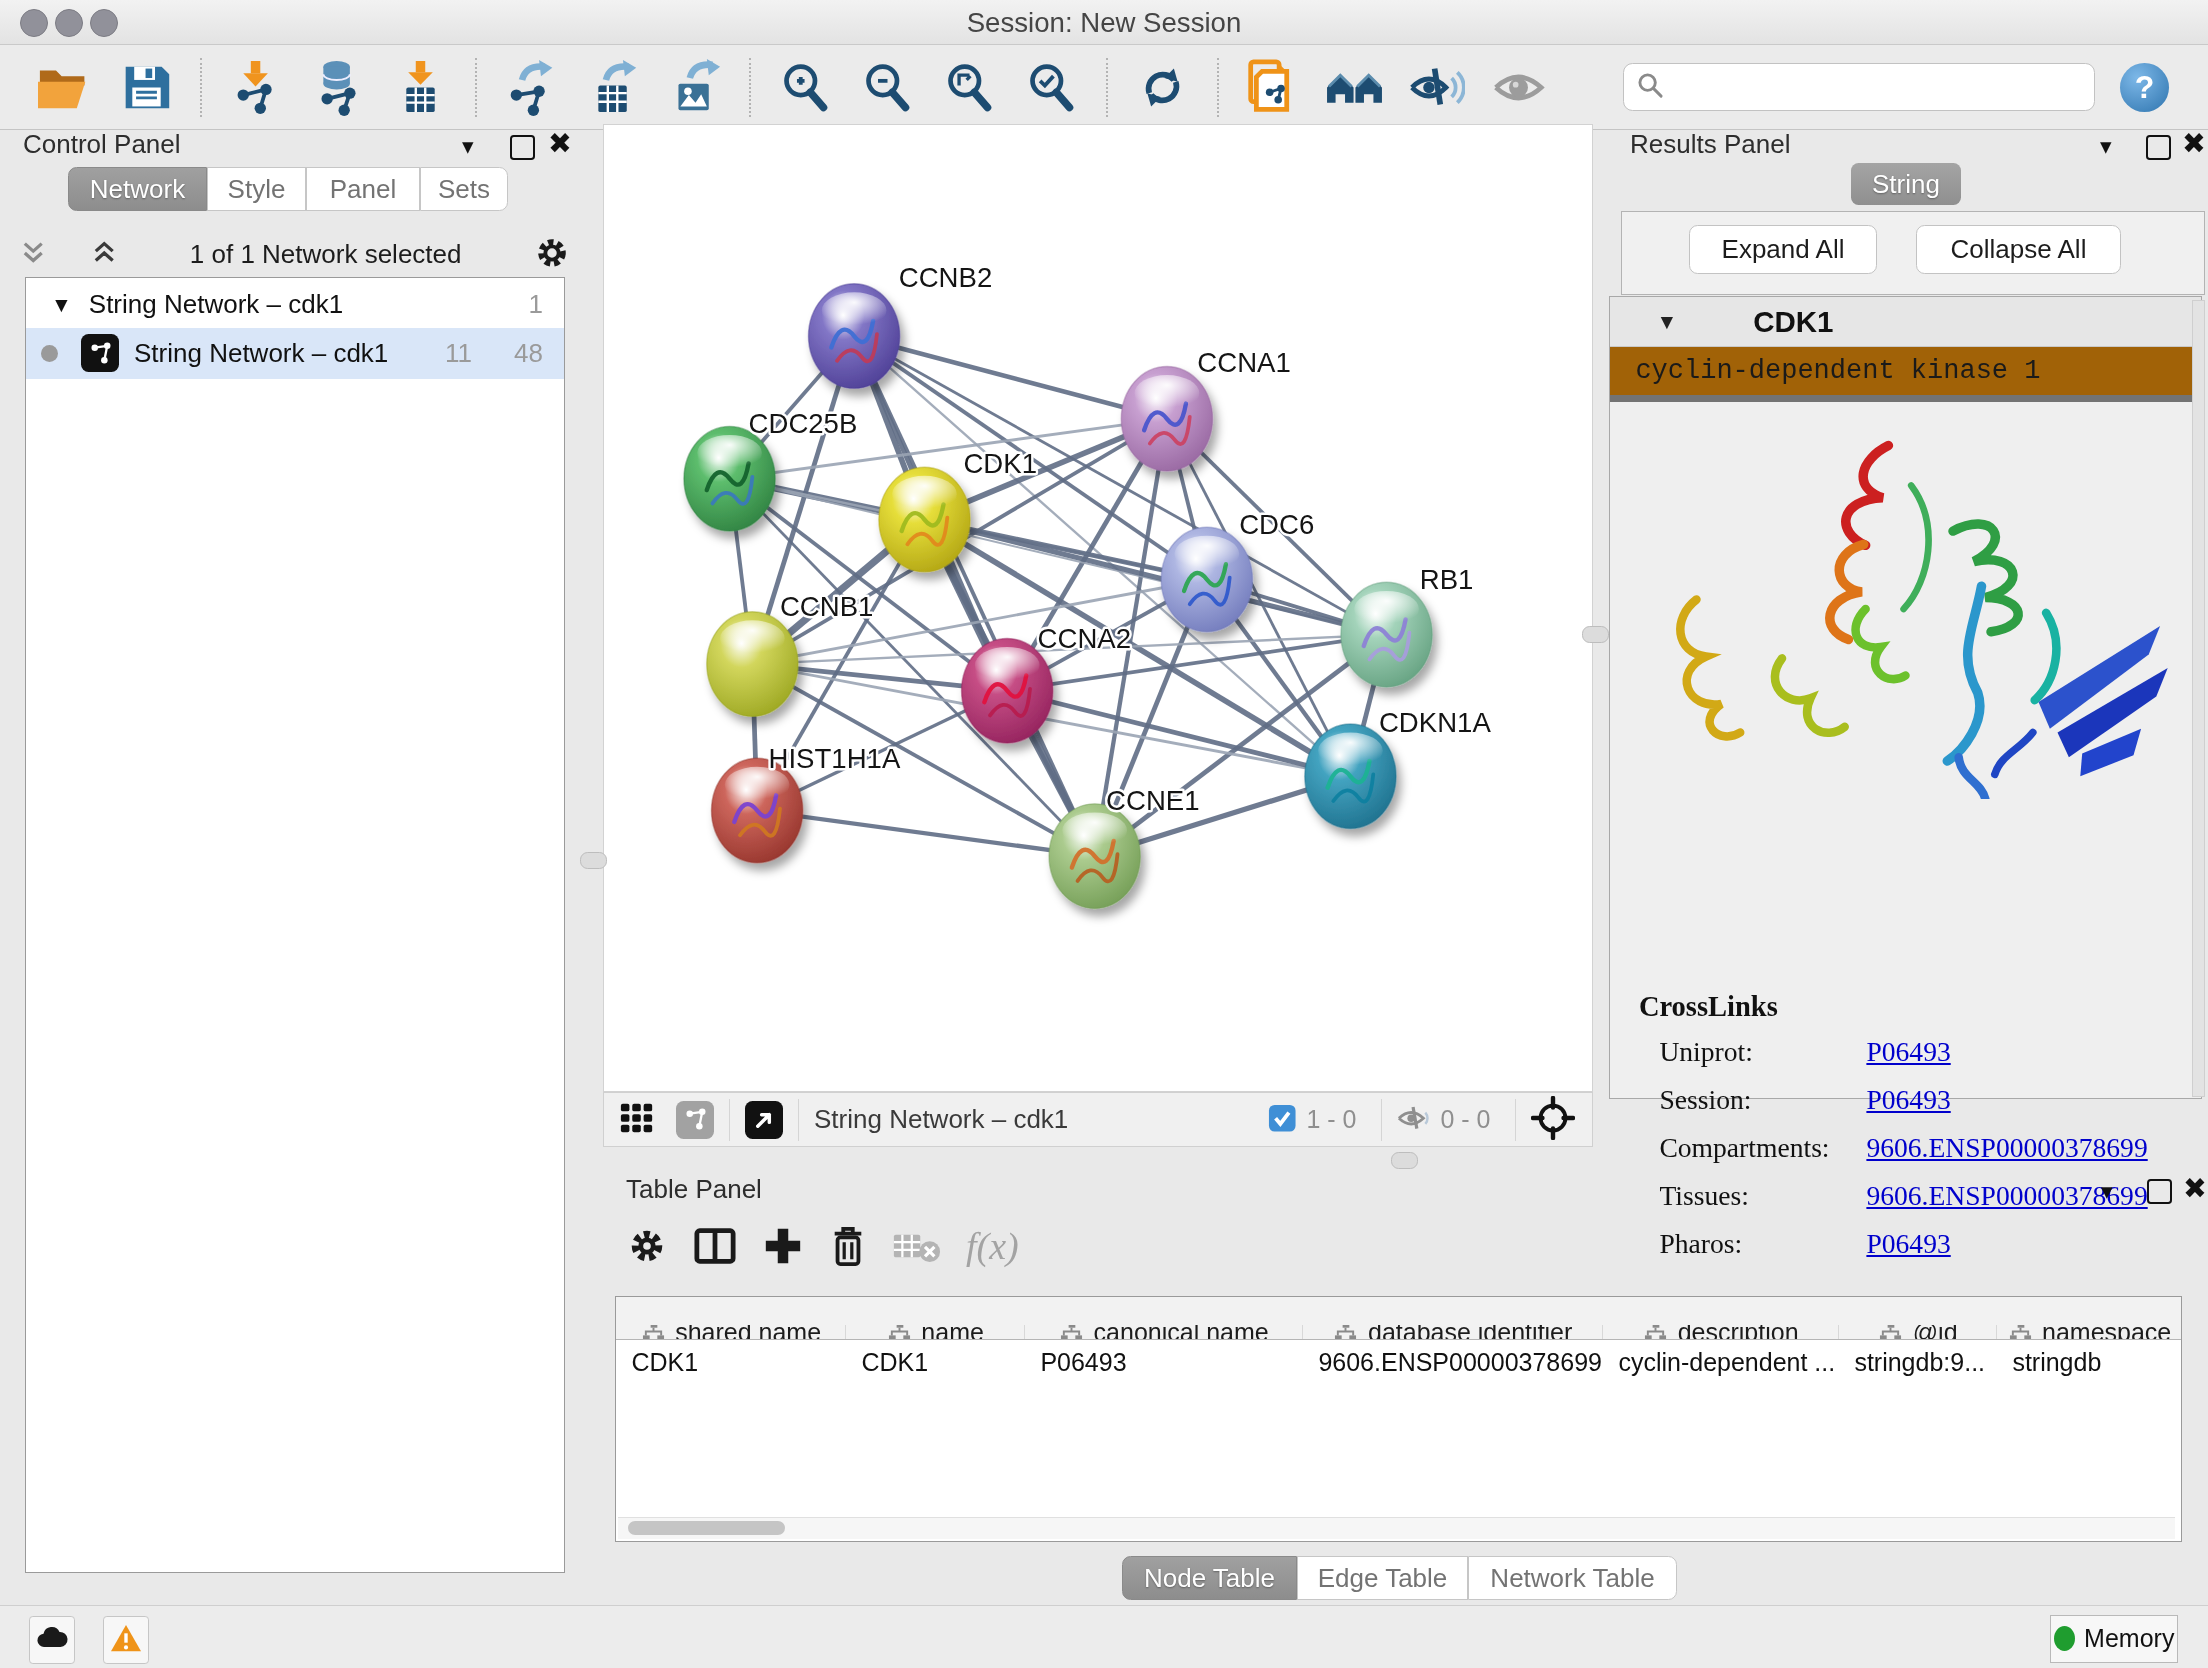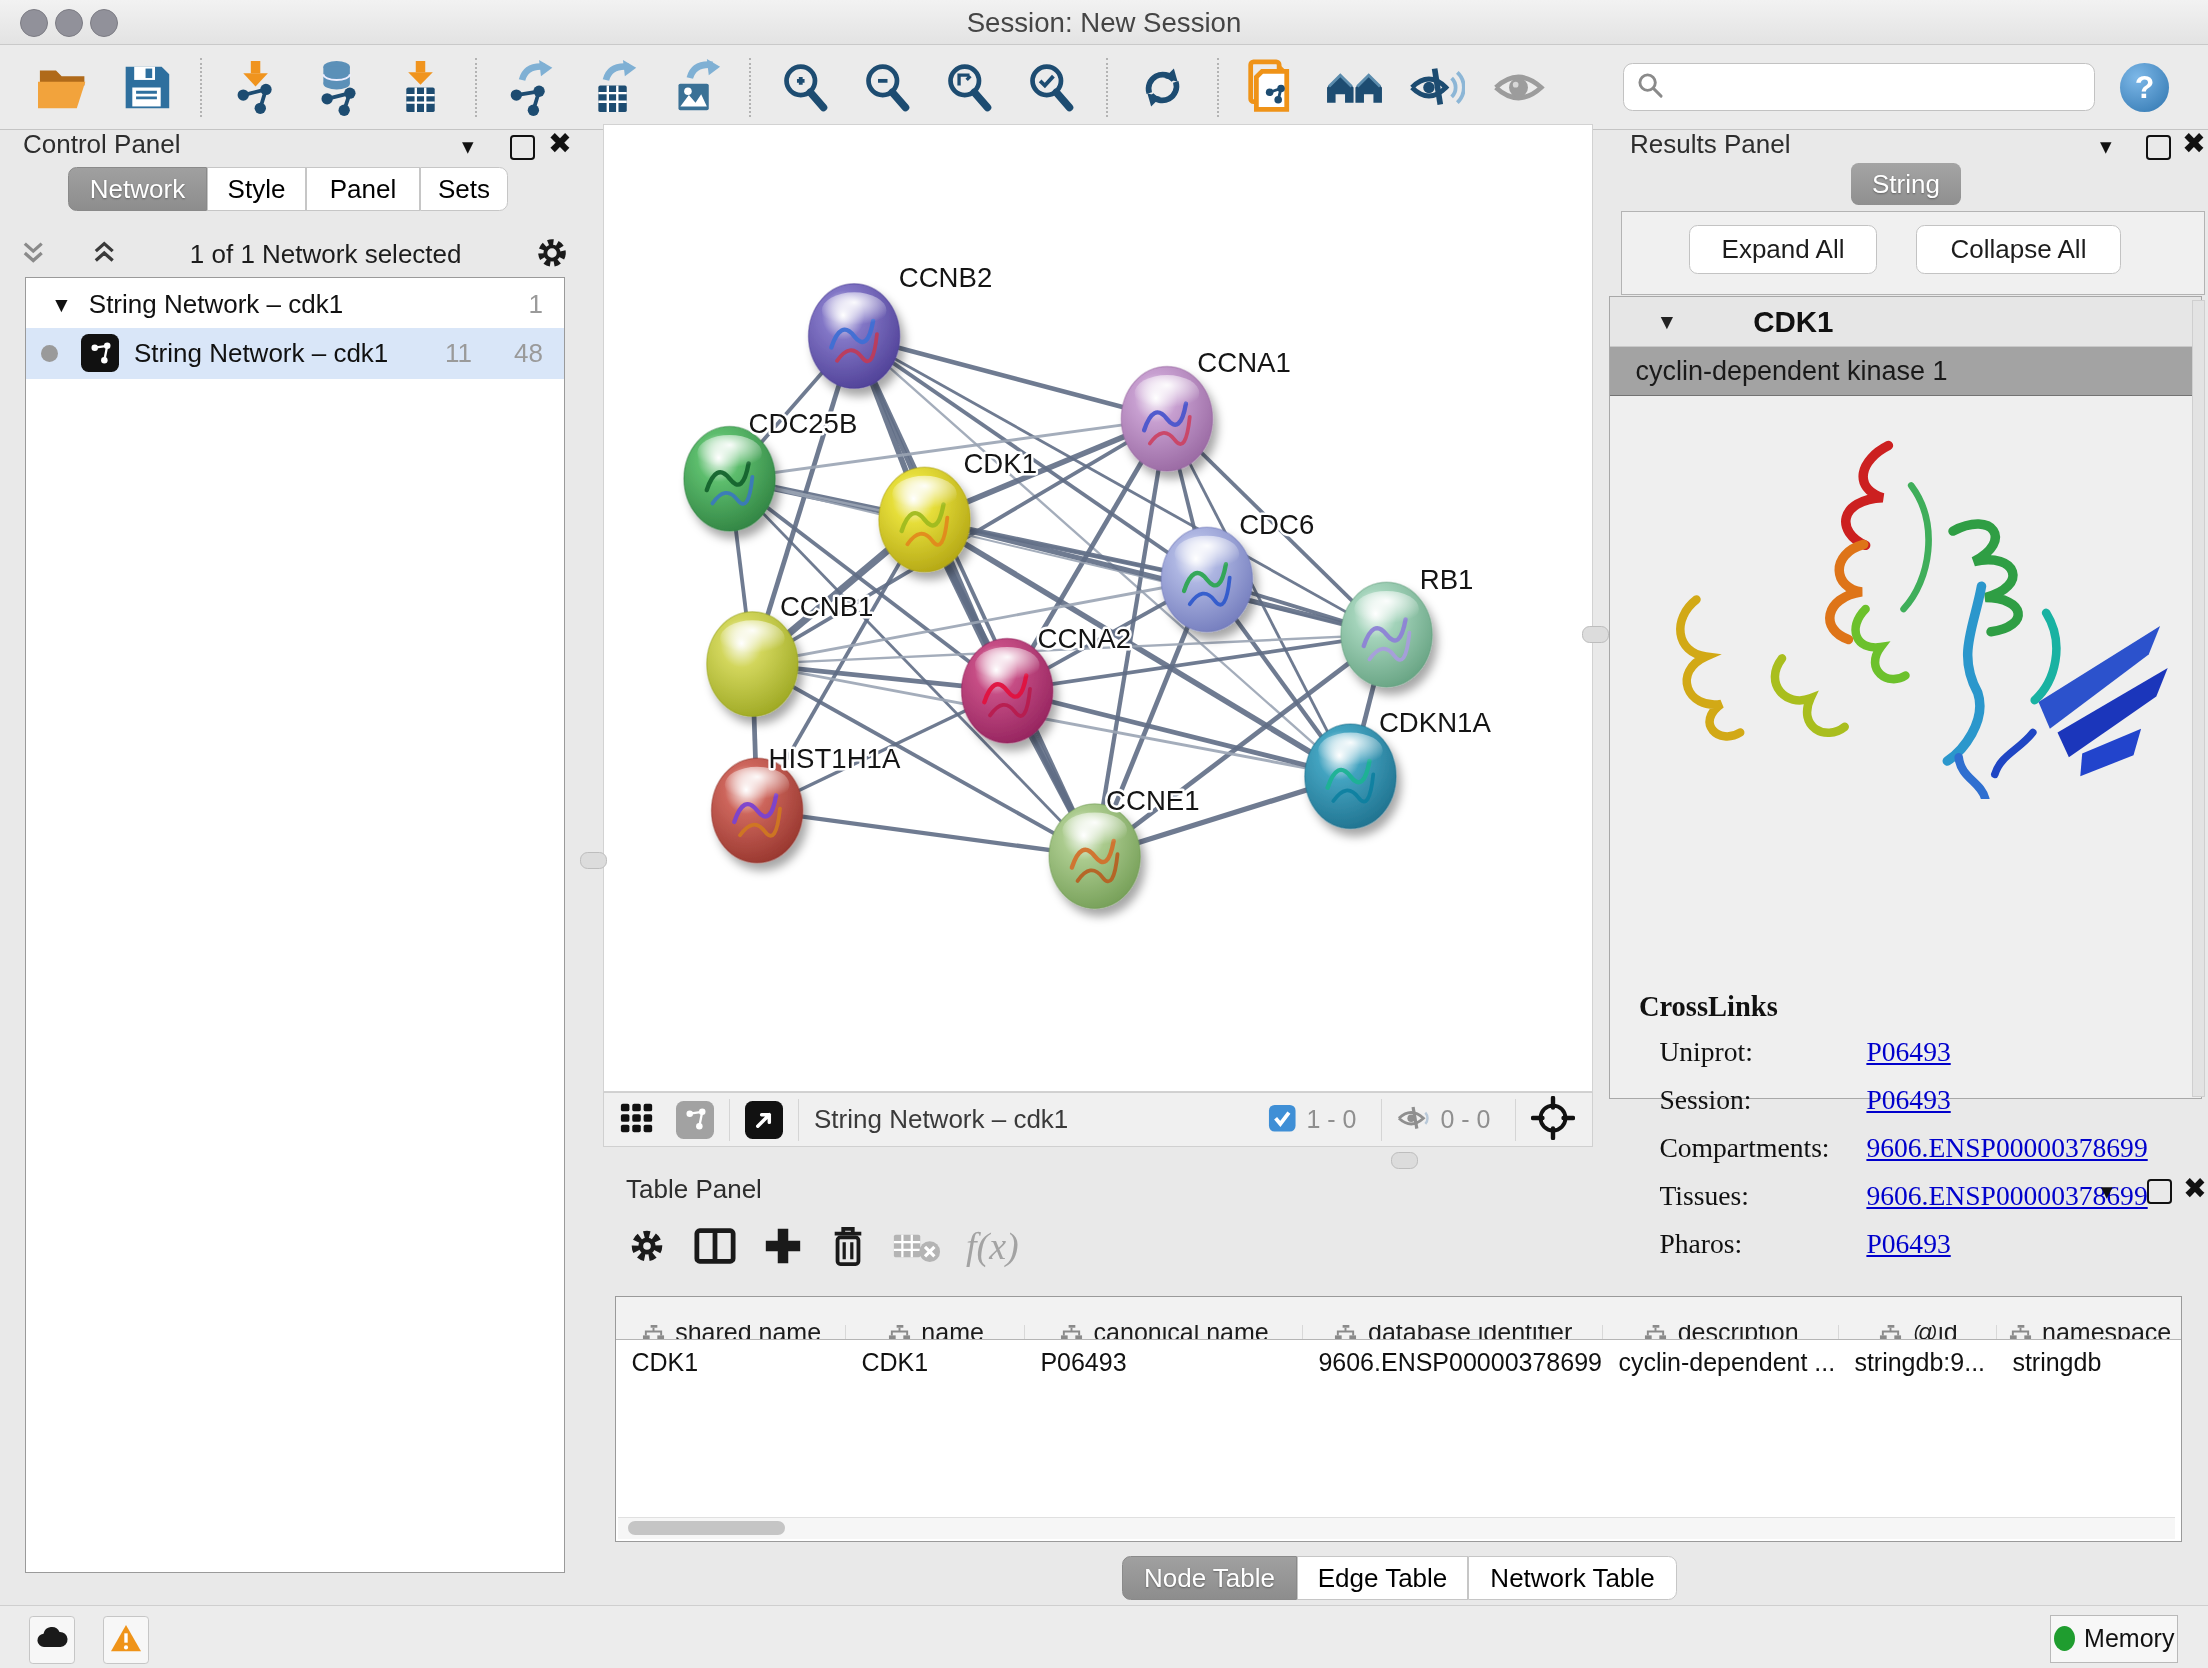--- a/index.html
+++ b/index.html
@@ -27,21 +27,21 @@
     font-family:"Liberation Sans",sans-serif;}
   #help-btn{margin-left:25px;width:49px;height:49px;border-radius:50%;flex:none;
     background:radial-gradient(circle at 35% 30%,#7db8e8,#2e74ae);color:#fff;font-size:32px;
     font-weight:bold;display:flex;align-items:center;justify-content:center;}
 
   
   .panel-title{font-size:26px;color:#2d2d2d;}
   .ph-tri{font-size:23px;color:#111;}
   .ph-float{width:21px;height:21px;border:2.9px solid #111;border-radius:3.8px;}
   .ph-close{font-size:28.5px;font-weight:bold;color:#111;line-height:21px;}
-  .seg-tab{height:44px;border:1px solid #c6c6c6;background:#fff;color:#000000;font-size:26px;
+  .seg-tab{height:44px;border:1px solid #c6c6c6;background:#fff;color:#737373;font-size:26px;
     display:flex;align-items:center;justify-content:center;box-sizing:border-box;}
   .seg-tab.active{background:linear-gradient(#a0a0a0,#8d8d8d);color:#fff;border-color:#8a8a8a;
     text-shadow:0 1px 1.9px rgba(0,0,0,.35);}
 
   
   #control-panel{left:0;top:129px;width:602px;height:1469px;}
   #cp-tabs{position:absolute;left:68px;top:38px;display:flex;}
   #cp-subrow{position:absolute;left:19px;top:103px;width:552px;height:44px;display:flex;align-items:center;gap:29px;}
   #cp-count{flex:1;text-align:center;font-size:26px;color:#1c1c1c;}
   #cp-tree{position:absolute;left:25px;top:148px;width:538px;height:1294px;background:#fff;
@@ -74,21 +74,21 @@
     border:1.9px solid #b3b3b3;}
   .rp-btn{position:absolute;top:13.3px;height:49px;background:#fff;border:1.9px solid #c3c3c3;
     border-radius:8.6px;font-size:26px;color:#1c1c1c;display:flex;align-items:center;
     justify-content:center;box-sizing:border-box;}
   #cdk1-box{position:absolute;left:11.4px;top:167px;width:593px;height:803px;background:#efefef;
     border:1.9px solid #a8a8a8;box-sizing:border-box;}
   #cdk1-head{height:49px;background:#e6e6e6;border-bottom:1px solid #c9c9c9;display:flex;
     align-items:center;}
   #cdk1-name{font-size:29.5px;font-weight:bold;color:#111;margin-left:76px;}
   #cdk1-desc{height:48px;display:flex;align-items:center;font-size:27px;color:#1a1a1a;
-    padding-left:25px;border-bottom:1px solid #737373;background:#a3a3a3;}
+    padding-left:25px;border-bottom:7px solid #737373;background:#a16207;font-family:Liberation Mono, monospace;}
   #crosslinks{position:absolute;left:0;top:694px;width:100%;
     font-family:"Liberation Serif","DejaVu Serif",serif;}
   #crosslinks .xl-title{font-size:28.5px;font-weight:bold;color:#111;margin:0 0 13.3px 28.5px;}
   .xl-row{display:flex;margin:0 0 16px 49px;font-size:27.6px;color:#111;}
   .xl-label{width:207px;}
   .xl-link{color:#0000cc;text-decoration:underline;}
   #rp-scroll{position:absolute;right:3.8px;top:171px;width:11.4px;height:795px;background:#e3e3e3;
     border:1px solid #cfcfcf;}
 
   

